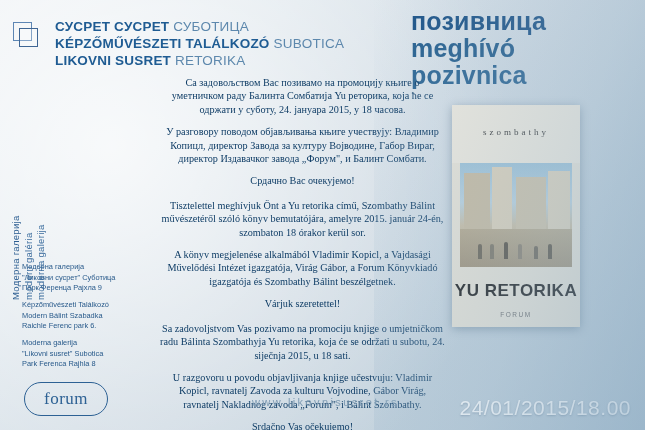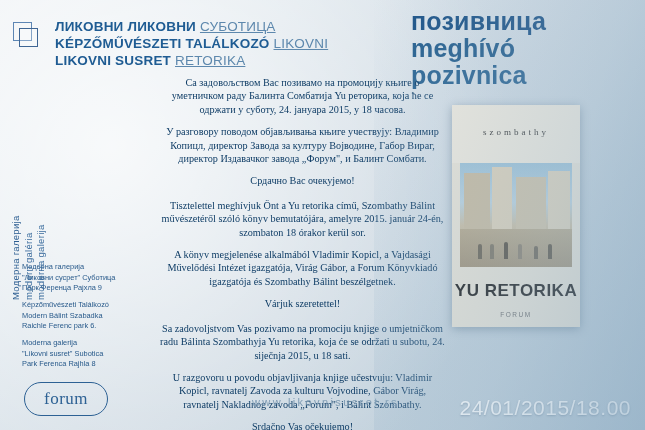--- a/index.html
+++ b/index.html
@@ -74,21 +74,21 @@
     width: 370px;
   }
   .header .h-line {
     font-size: 13.5px;
     line-height: 17px;
     letter-spacing: 0.2px;
     color: #1f5c93;
     white-space: nowrap;
   }
   .header .h-line .bold { font-weight: bold; }
-  .header .h-line .light { color: #5d88ad; text-decoration: underline; }
+  .header .h-line .light { color: #5d88ad; }
 
   
   .invite-title {
     position: absolute;
     right: 14px; top: 8px;
     text-align: left;
     width: 220px;
     color: #1a4f80;
   }
   .invite-title div {
@@ -253,26 +253,26 @@
     </div>
     <div class="vert-wrap">
       <div class="vline">Модерна галерија</div>
       <div class="vline alt">modern galéria</div>
       <div class="vline alt">moderna galerija</div>
     </div>
   </div>
 
   <div class="header">
     <div class="h-line">
-      <span class="bold">ЛИКОВНИ ЛИКОВНИ</span>
+      <span class="bold">СУСРЕТ СУСРЕТ</span>
       <span class="light">СУБОТИЦА</span>
     </div>
     <div class="h-line">
       <span class="bold">KÉPZŐMŰVÉSZETI TALÁLKOZÓ</span>
-      <span class="light">LIKOVNI</span>
+      <span class="light">SUBOTICA</span>
     </div>
     <div class="h-line">
       <span class="bold">LIKOVNI SUSRET</span>
       <span class="light">RETORIKA</span>
     </div>
   </div>
 
   <div class="invite-title">
     <div class="t1">позивница</div>
     <div class="t2">meghívó</div>

